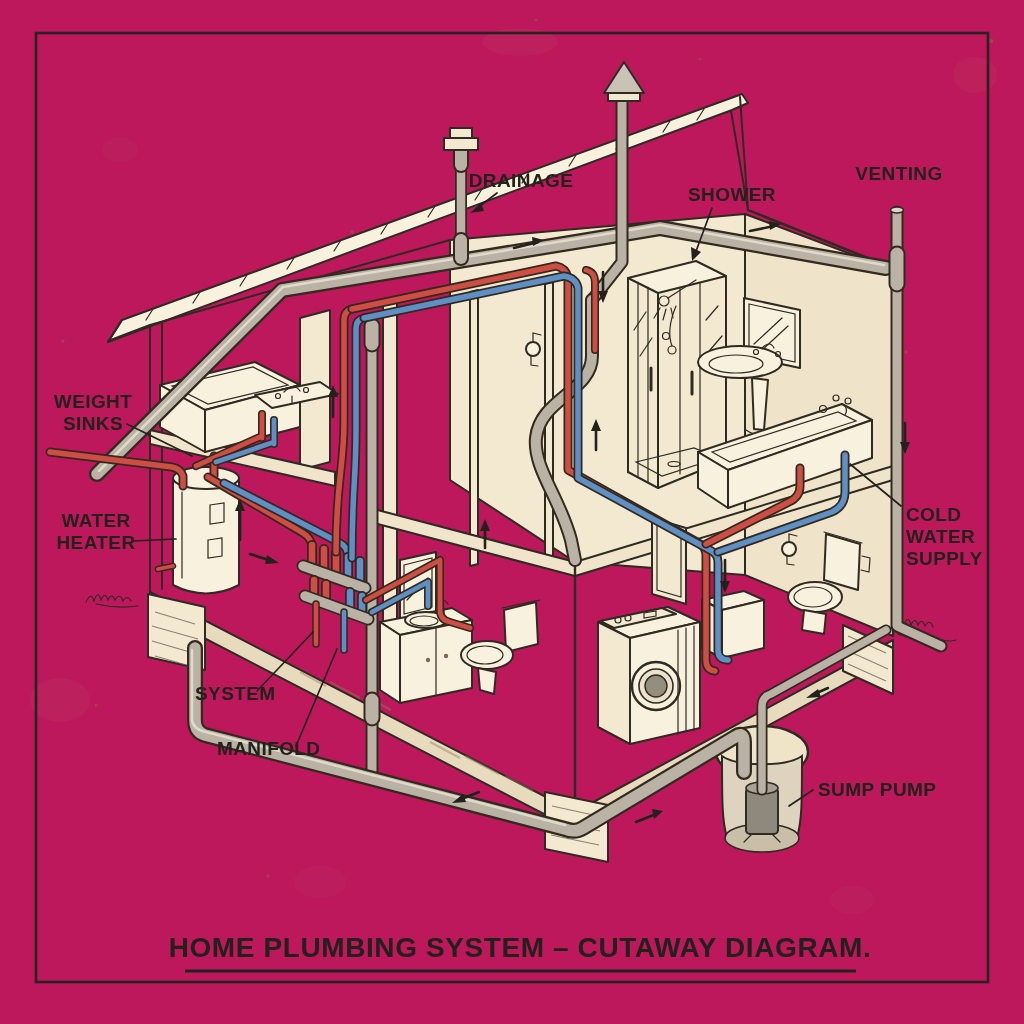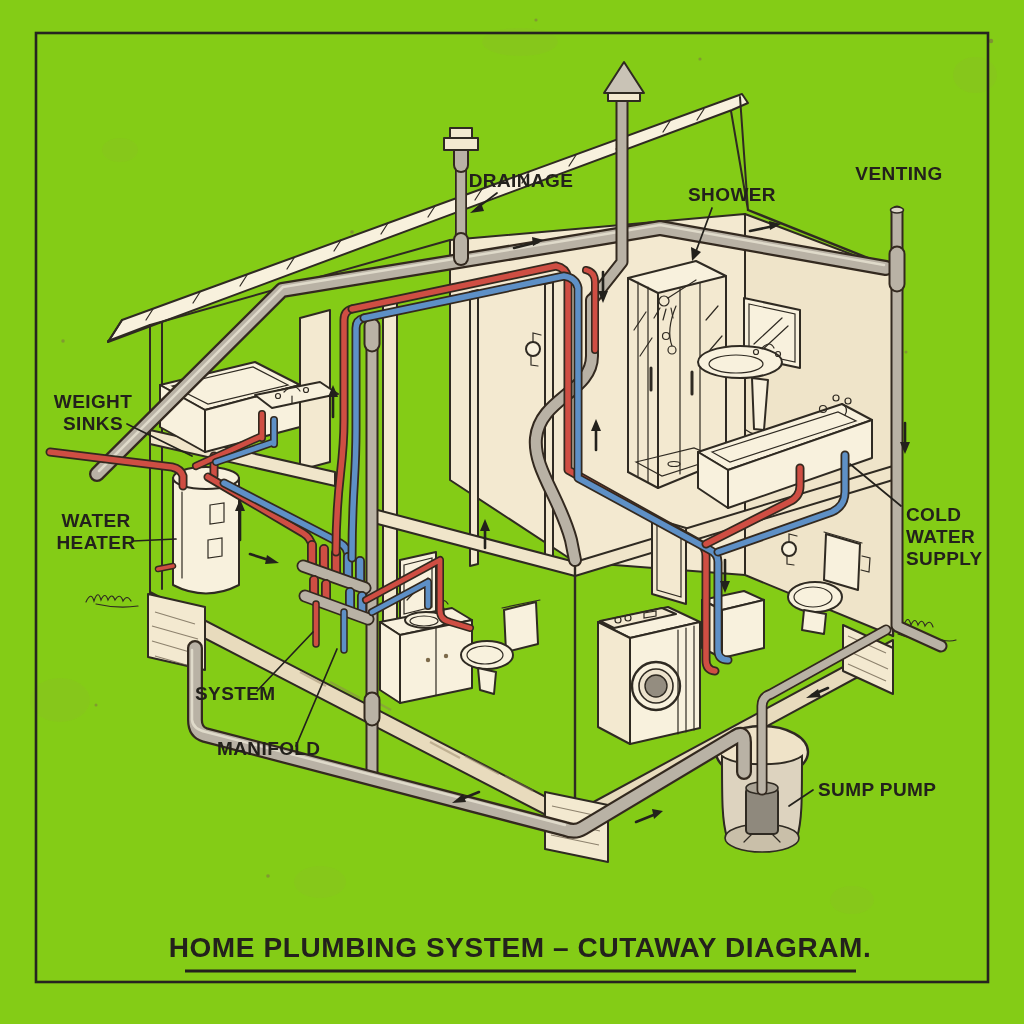--- a/index.html
+++ b/index.html
@@ -1,16 +1,16 @@
 <!DOCTYPE html>
 <html><head>
 <meta charset="utf-8">
 <style>
   html,body{margin:0;padding:0;background:#d8cdb2;}
-  .stage{position:relative;width:1024px;height:1024px;margin:0 auto;background:#84cc16;overflow:hidden;}
+  .stage{position:relative;width:1024px;height:1024px;margin:0 auto;background:#be185d;overflow:hidden;}
   svg{position:absolute;left:0;top:0;display:block;}
   .ink{stroke:#2f2a22;fill:none;stroke-linecap:round;stroke-linejoin:round;}
   .fw{fill:#f8f1dd;stroke:#2f2a22;stroke-width:2;stroke-linejoin:round;}
   .fw2{fill:#f3e9d0;stroke:#2f2a22;stroke-width:2;stroke-linejoin:round;}
   .thin{stroke:#2f2a22;stroke-width:1.2;fill:none;stroke-linecap:round;}
   .pu{stroke:#33291f;fill:none;stroke-linecap:round;stroke-linejoin:round;}
   .pg{stroke:#b9b2a5;fill:none;stroke-linecap:round;stroke-linejoin:round;}
   .ph{stroke:#e9e3d3;fill:none;stroke-linecap:round;stroke-linejoin:round;opacity:.8;}
   .pr{stroke:#cf4e43;fill:none;stroke-linecap:round;stroke-linejoin:round;}
   .pb{stroke:#5e90c6;fill:none;stroke-linecap:round;stroke-linejoin:round;}

